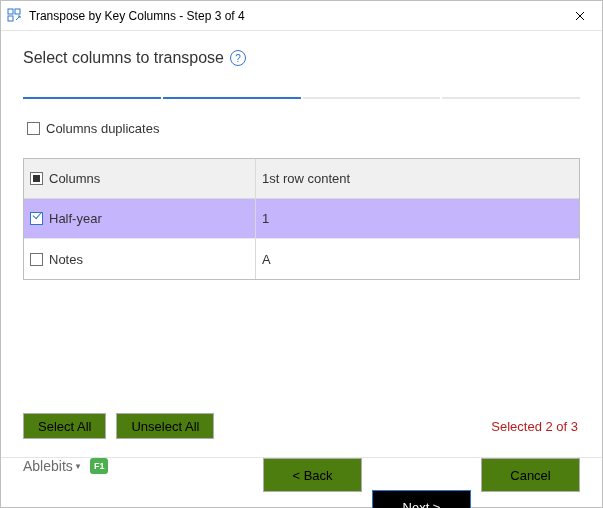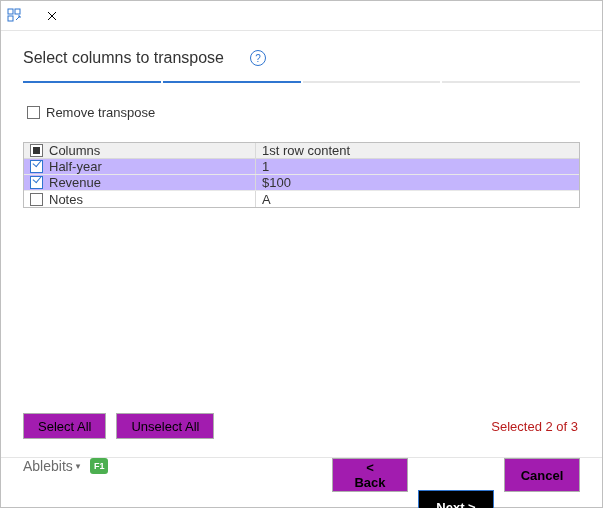--- a/index.html
+++ b/index.html
@@ -53,22 +53,21 @@
     padding: 18px 22px 0 22px;
     display: flex;
     flex-direction: column;
   }
 
   .heading-row {
     display: flex;
     align-items: center;
     font-size: 16px;
     color: #333;
-    margin-bottom: 14px;
-    gap: 20px;
+    margin-bottom: 30px;
   }
   .help-icon {
     margin-left: 6px;
     width: 16px; height: 16px;
     border: 1px solid #2f75d0;
     border-radius: 50%;
     color: #2f75d0;
     font-size: 10px;
     display: flex;
     align-items: center;
@@ -130,21 +129,21 @@
     background:#333;
   }
 
   
   .grid {
     border: 1px solid #bfbfbf;
     font-size: 13px;
   }
   .grid-row {
     display: flex;
-    height: 16px;
+    height: 40px;
     align-items: stretch;
   }
   .grid-header {
     background: #f0f0f0;
     border-bottom: 1px solid #d9d9d9;
   }
   .cell-a {
     width: 232px;
     display: flex;
     align-items: center;
@@ -174,21 +173,21 @@
   .sel-row {
     display: flex;
     align-items: center;
     margin-bottom: 18px;
     gap: 10px;
   }
   .btn {
     height: 26px;
     padding: 0 14px;
     border: 1px solid #adadad;
-    background: #a21caf;
+    background: #4d7c0f;
     font-family: inherit;
     font-size: 13px;
     cursor: pointer;
     display: inline-flex;
     align-items: center;
     justify-content: center;
   }
   .sel-status {
     margin-left: auto;
     font-size: 13px;
@@ -232,36 +231,37 @@
     margin-left: auto;
     display: flex;
     gap: 10px;
   }
   .btn.primary {
     background: #000000;
     border-color: #2f75d0;
     color: #fff;
     margin-top: 32px;
   }
-  .btn.nav { width: 76px; padding: 16px; font-weight: bold; }
+  .btn.nav { width: 99px; padding: 16px; }
 </style>
 </head>
 <body>
 
 <div class="window">
 
   <div class="titlebar">
     <div class="app-icon">
       <svg width="16" height="16" viewBox="0 0 16 16">
         <rect x="1" y="1" width="5" height="5" fill="none" stroke="#2f75d0" stroke-width="1"></rect>
         <rect x="1" y="8" width="5" height="5" fill="none" stroke="#2f75d0" stroke-width="1"></rect>
         <rect x="8" y="1" width="5" height="5" fill="none" stroke="#2f75d0" stroke-width="1"></rect>
         <path d="M9 12 L13 8 M13 8 L11 8 M13 8 L13 10" fill="none" stroke="#2f75d0" stroke-width="1"></path>
       </svg>
     </div>
+    <div class="title-text">Transpose by Key Columns - Step 3 of 4</div>
     <div class="close-btn">
       <svg width="10" height="10" viewBox="0 0 10 10">
           <path d="M1 1 L9 9 M9 1 L1 9" stroke="#000" stroke-width="1"></path>
         </svg>
     </div>
   </div>
 
   <div class="content">
 
     <div class="heading-row">
@@ -272,21 +272,21 @@
     <div class="progress">
       <div class="seg done"></div>
       <div class="seg done"></div>
       <div class="seg"></div>
       <div class="seg"></div>
     </div>
 
     <div class="options-row">
       <label class="chk-label">
         <span class="chk"></span>
-        <span>Remove transpose</span>
+        <span>Columns duplicates</span>
       </label>
     </div>
 
     <div class="grid">
       <div class="grid-row grid-header">
         <div class="cell-a">
           <span class="chk allstate"></span>
           <span>Columns</span>
         </div>
         <div class="cell-b">
@@ -297,29 +297,20 @@
       <div class="grid-row grid-data selected">
         <div class="cell-a">
           <span class="chk checked"></span>
           <span>Half-year</span>
         </div>
         <div class="cell-b">
           <span>1</span>
         </div>
       </div>
 
-      <div class="grid-row grid-data selected">
-        <div class="cell-a">
-          <span class="chk checked"></span>
-          <span>Revenue</span>
-        </div>
-        <div class="cell-b">
-          <span>$100</span>
-        </div>
-      </div>
 
       <div class="grid-row grid-data">
         <div class="cell-a">
           <span class="chk"></span>
           <span>Notes</span>
         </div>
         <div class="cell-b">
           <span>A</span>
         </div>
       </div>

